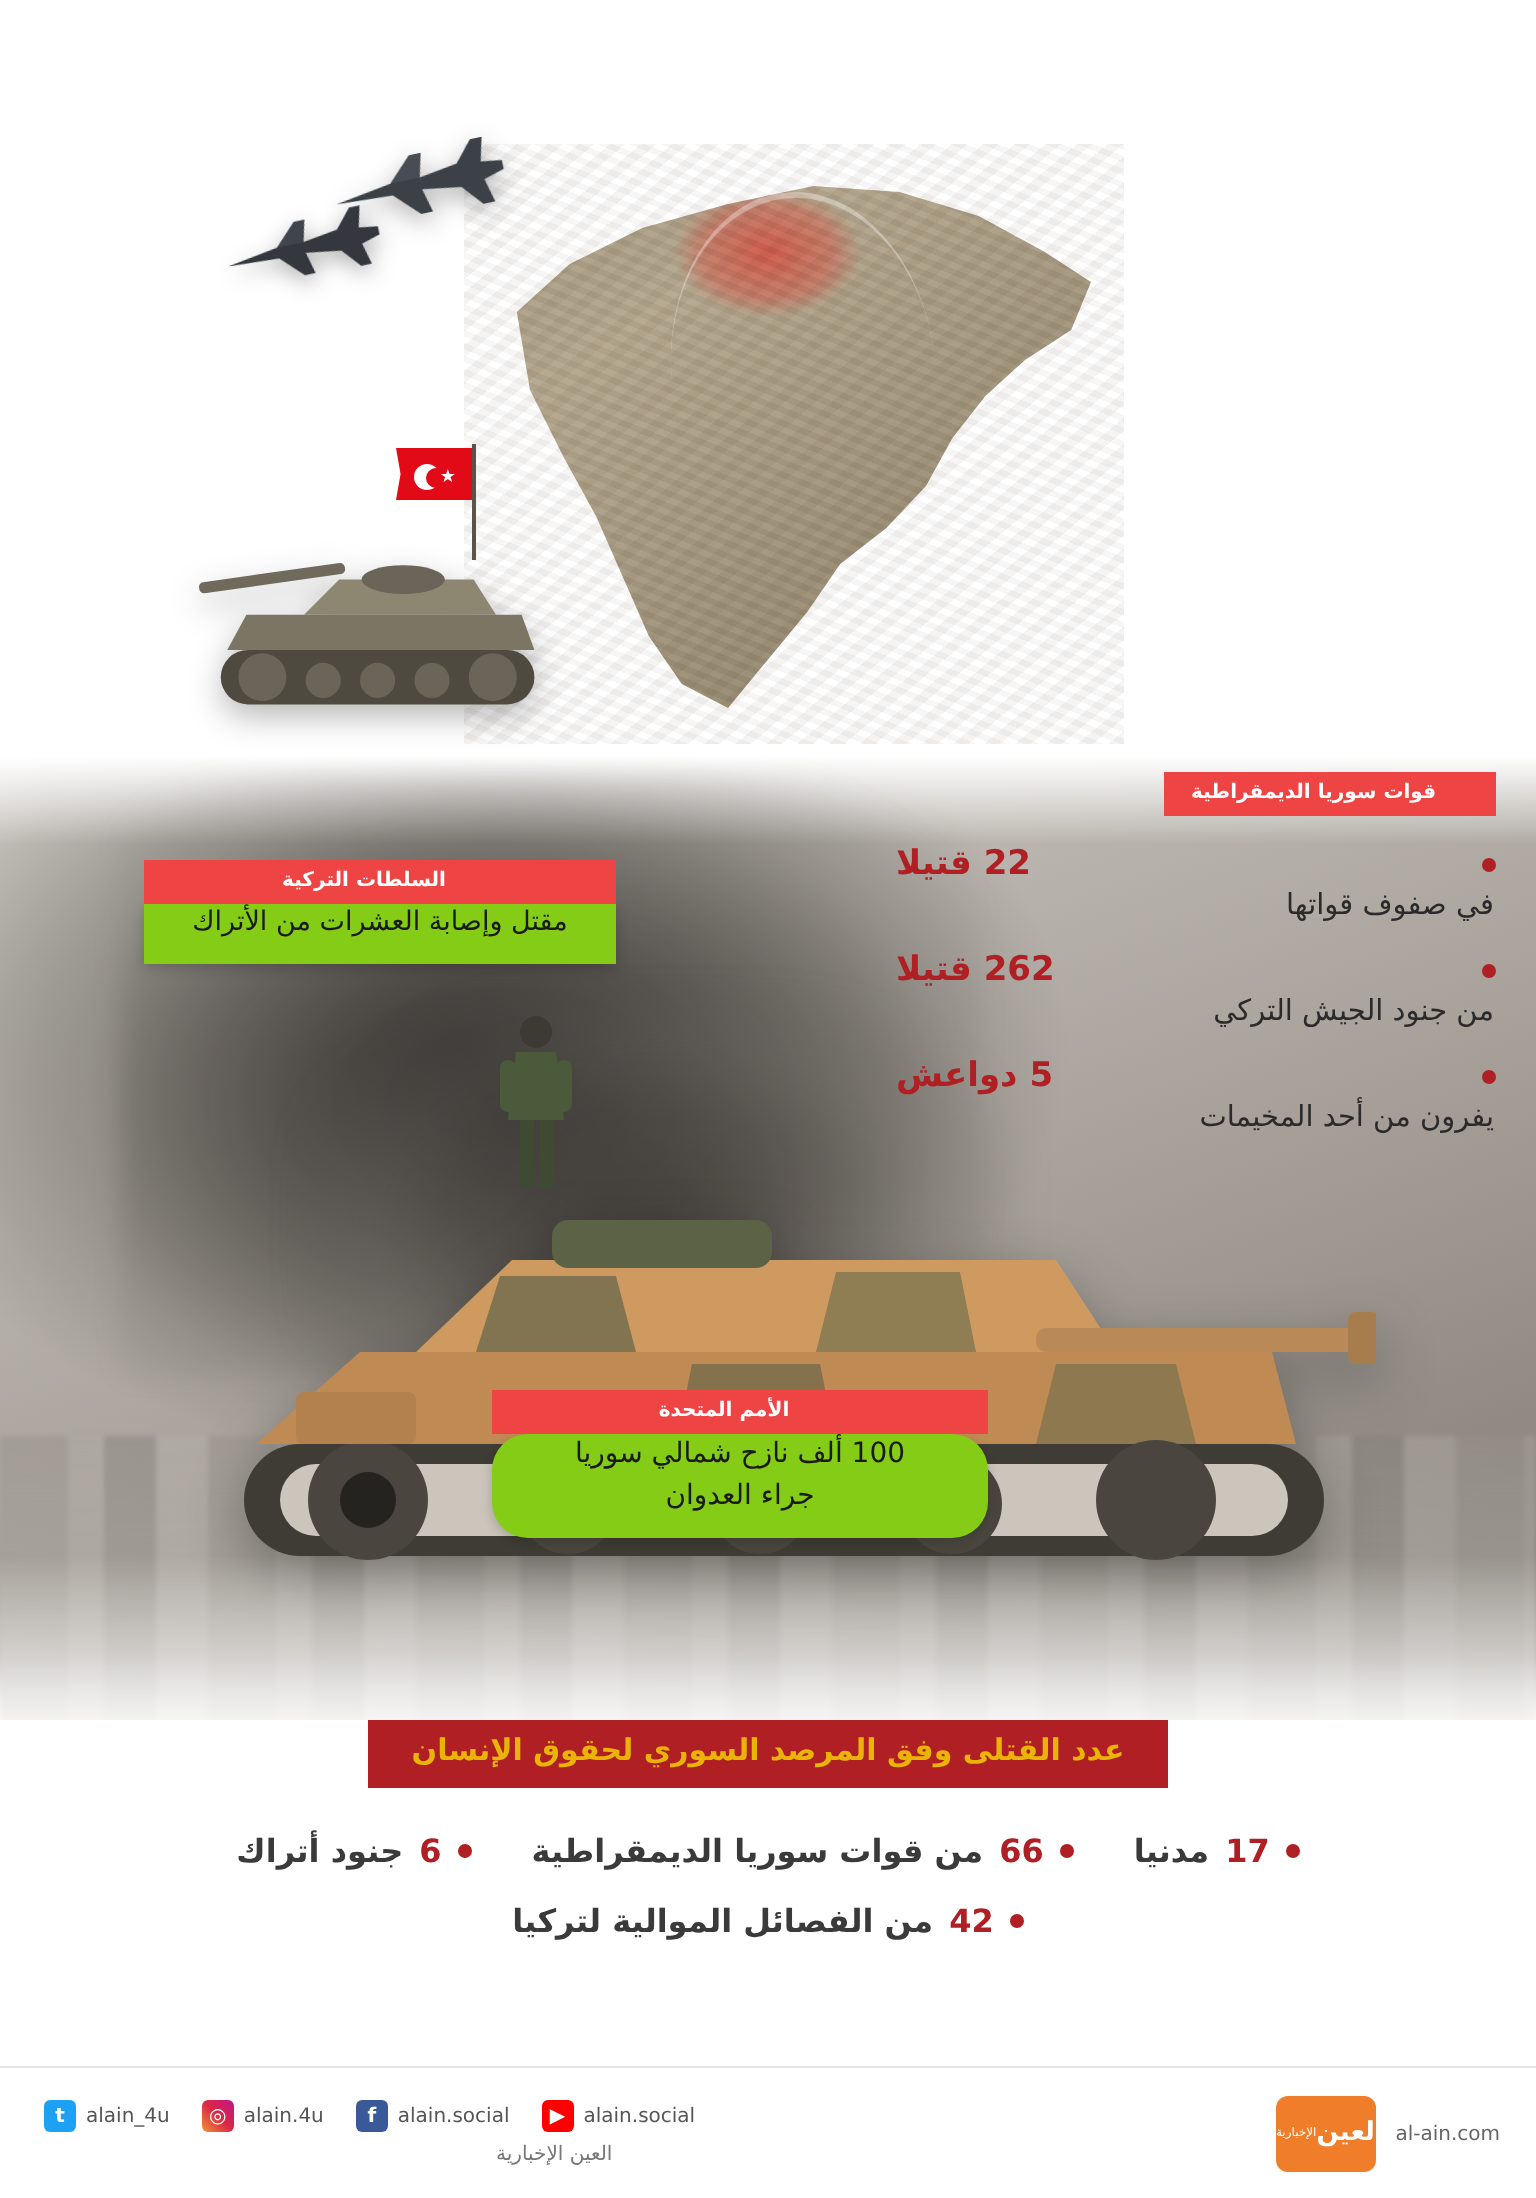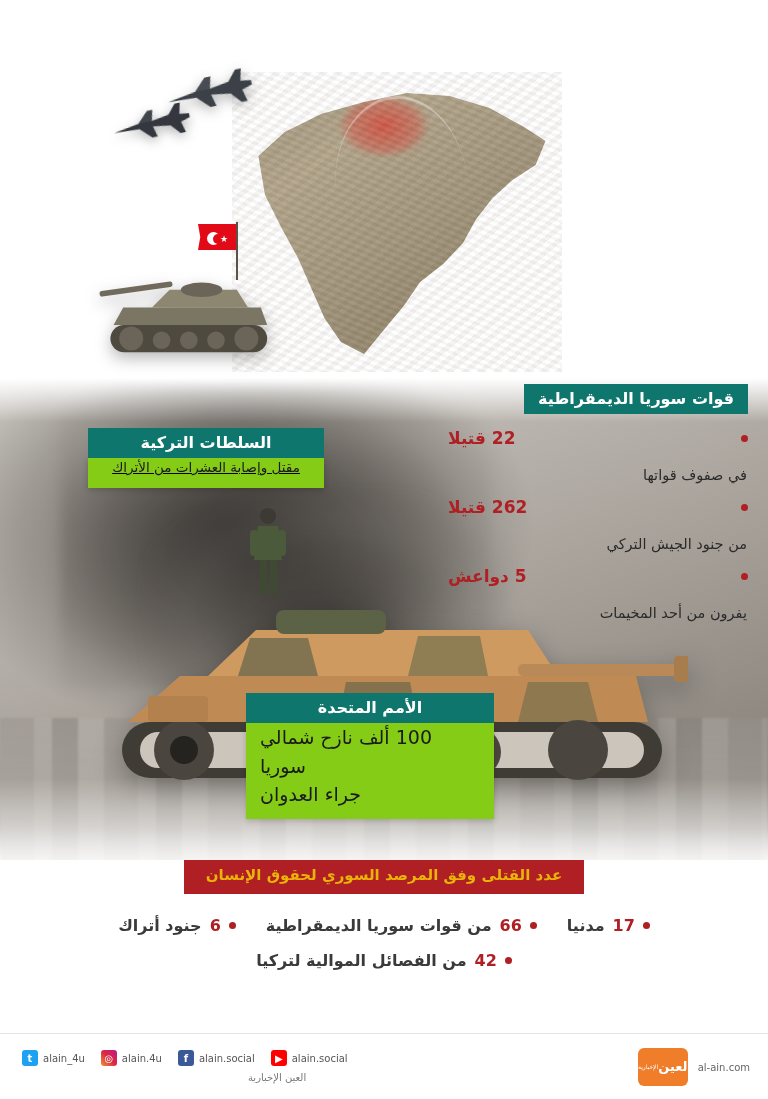--- a/index.html
+++ b/index.html
@@ -194,47 +194,46 @@
   }
   .soldier {
     position: absolute;
     left: 246px; top: 128px;
     width: 44px; height: 90px;
   }
 
   
   .badge {
     display: inline-block;
-    background: #0f766e;
+    background: #ef4444;
     color: #ffffff;
-    font-size: 16px;
+    font-size: 10px;
     font-weight: bold;
-    padding: 5px 14px 6px 14px;
+    padding: 5px 30px 6px 14px;
     direction: rtl;
     text-align: center;
     white-space: nowrap;
   }
   .white-card {
     background: #84cc16;
     padding: 0 14px 10px 14px;
     direction: rtl;
     text-align: right;
     font-size: 14px;
     color: #1a1a1a;
     line-height: 1.45;
     box-shadow: 0 2px 6px rgba(0,0,0,.18);
   }
 
   
   .turk-box {
     position: absolute;
-    left: 88px; top: 428px;
+    left: 72px; top: 428px;
     width: 236px;
     z-index: 5;
-    text-decoration: underline;
   }
   .turk-box .badge { width: 100%; text-align: center; }
   .turk-box .white-card { text-align: center; font-size: 13.5px; }
 
   
   .sdf-block {
     position: absolute;
     right: 20px; top: 384px;
     width: 300px;
     direction: rtl;
@@ -247,33 +246,33 @@
     display: flex; align-items: center; justify-content: space-between;
     gap: 7px;
     font-size: 17px; font-weight: bold; color: #b01f24;
   }
   .dot {
     width: 7px; height: 7px; border-radius: 50%;
     background: #b01f24; flex: none;
     display: inline-block;
   }
   .stat-sub {
-    font-size: 14.5px; color: #2a2a2a; margin-top: 19px; padding-right: 1px;
+    font-size: 14.5px; color: #2a2a2a; margin-top: 3px; padding-right: 1px;
   }
 
   
   .un-box {
     position: absolute;
     left: 246px; top: 693px;
     width: 248px;
     z-index: 7;
     text-align: center;
   }
   .un-box .badge { width: 100%; }
-  .un-box .white-card { text-align: left; font-size: 19px; line-height: 1.5; }
+  .un-box .white-card { text-align: center; font-size: 14px; line-height: 1.5; border-radius: 18px; }
 
   
   .bottom-section {
     position: absolute;
     left: 0; top: 860px; width: 768px; height: 175px;
     background: #ffffff;
     text-align: center;
     direction: rtl;
   }
   .bottom-title {

